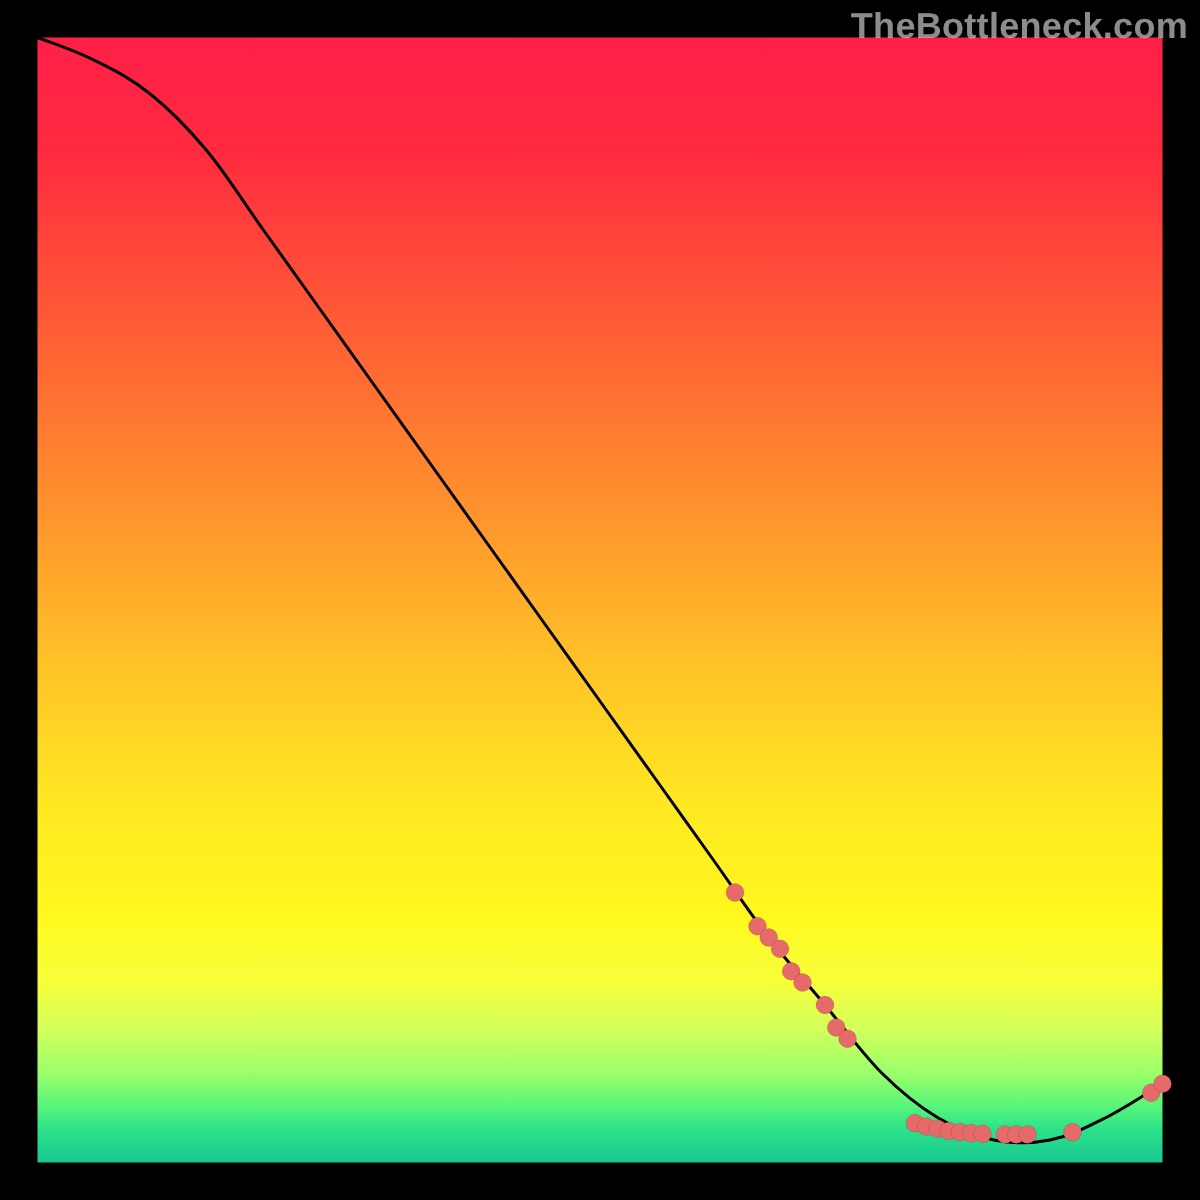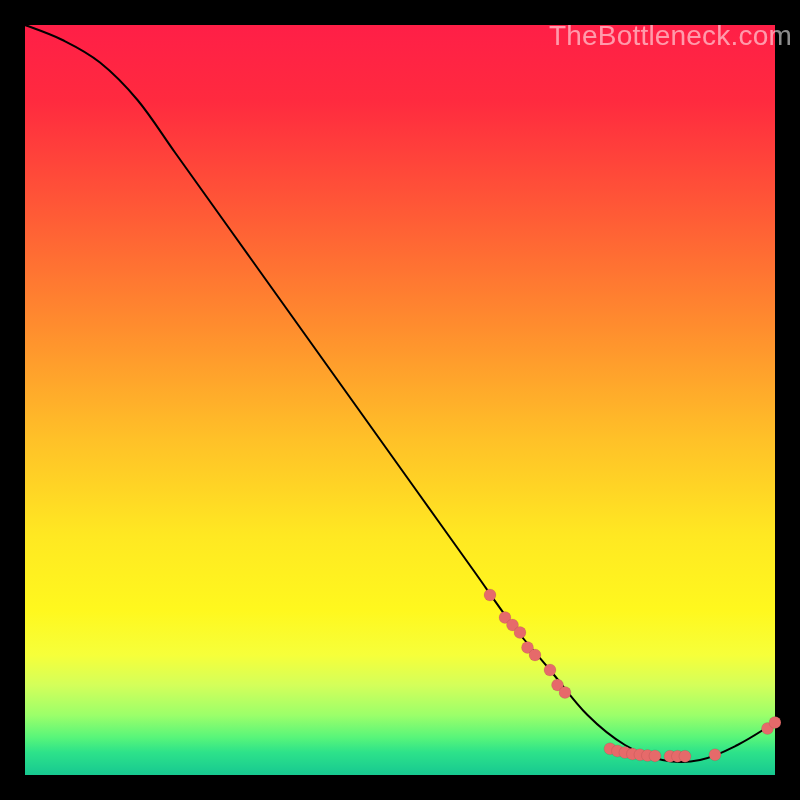--- a/index.html
+++ b/index.html
@@ -37,25 +37,25 @@
       #d4ff5a 88%,
       #9cff6a 92%,
       #58f57a 95%,
       #2de28a 97%,
       #1ed18f 99%,
       #17c890 100%
     );
   }
   .watermark {
     position: absolute;
-    top: 20px;
+    top: 4px;
     right: 8px;
     color: rgba(255,255,255,0.55);
-    font-size: 28px;
-    font-weight: 400;
+    font-size: 24px;
+    font-weight: 700;
     letter-spacing: 0.2px;
     user-select: none;
   }
   svg.curve {
     position: absolute;
     left: 0;
     top: 0;
     width: 750px;
     height: 750px;
     overflow: visible;

